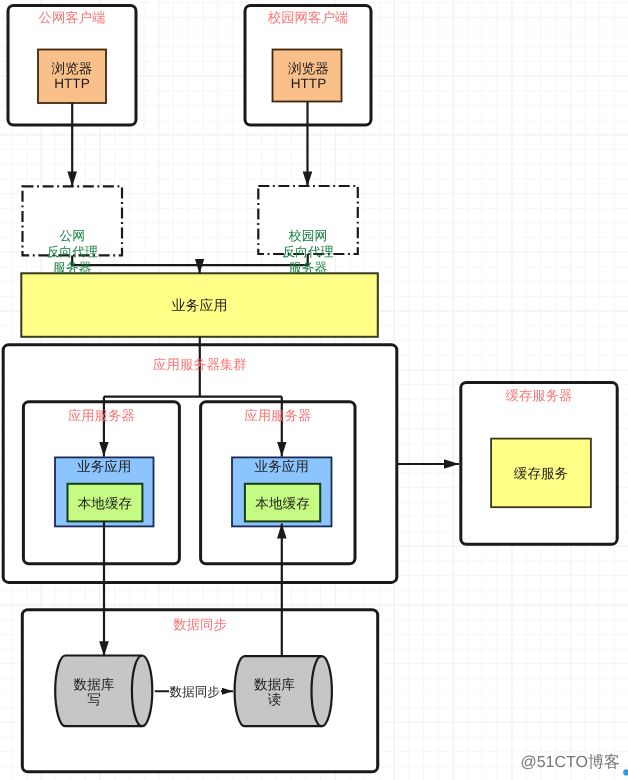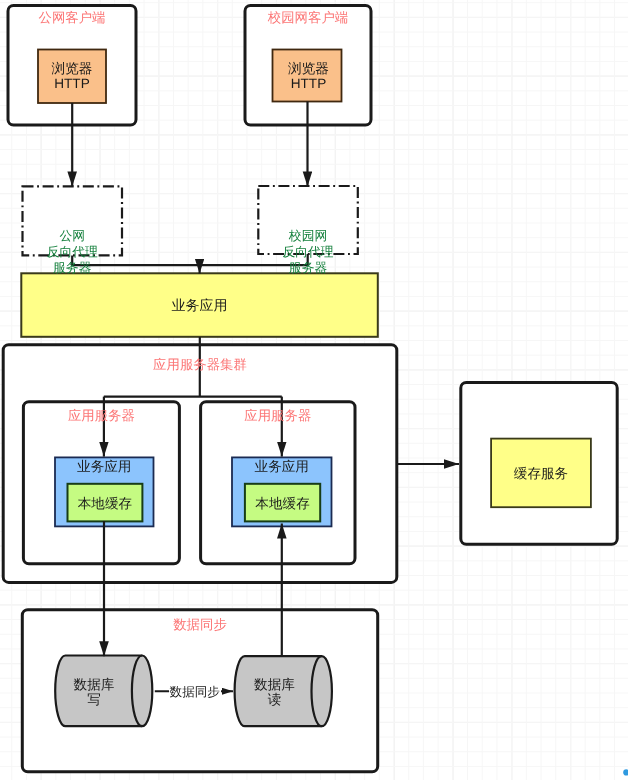--- a/index.html
+++ b/index.html
@@ -132,24 +132,26 @@
 
   <div class="lbl ttl" style="left:3.2px;top:358px;width:393.6px;">应用服务器集群</div>
   <div class="lbl ttl" style="left:23.4px;top:409px;width:156px;">应用服务器</div>
   <div class="lbl ttl" style="left:200.6px;top:409px;width:154.4px;">应用服务器</div>
 
   <div class="lbl body" style="left:55px;top:460.3px;width:98.5px;">业务应用</div>
   <div class="lbl body" style="left:232px;top:460.3px;width:99.5px;">业务应用</div>
   <div class="lbl body" style="left:67.5px;top:497px;width:74.9px;">本地缓存</div>
   <div class="lbl body" style="left:244.9px;top:497px;width:75.3px;">本地缓存</div>
 
+  <div class="lbl ttl" style="left:460.8px;top:389.3px;width:156.4px;">缓存服务器</div>
   <div class="lbl body" style="left:491.1px;top:467px;width:99.8px;">缓存服务</div>
 
   <div class="lbl ttl" style="left:22.3px;top:617.5px;width:355.4px;">数据同步</div>
 
   <div class="lbl body" style="left:57px;top:677.6px;width:74px;">数据库</div>
   <div class="lbl body" style="left:57px;top:693px;width:74px;">写</div>
   <div class="lbl body" style="left:237.5px;top:677.6px;width:74px;">数据库</div>
   <div class="lbl body" style="left:237.5px;top:693px;width:74px;">读</div>
 
   <div class="lbl body" style="left:168.5px;top:684.7px;width:52.5px;font-size:12.6px;background:#fff;padding:1px 0 2px;">数据同步</div>
 
+  <div class="lbl wm" style="left:470px;top:755px;width:150px;">@51CTO博客</div>
 </div>
 
 </body></html>

